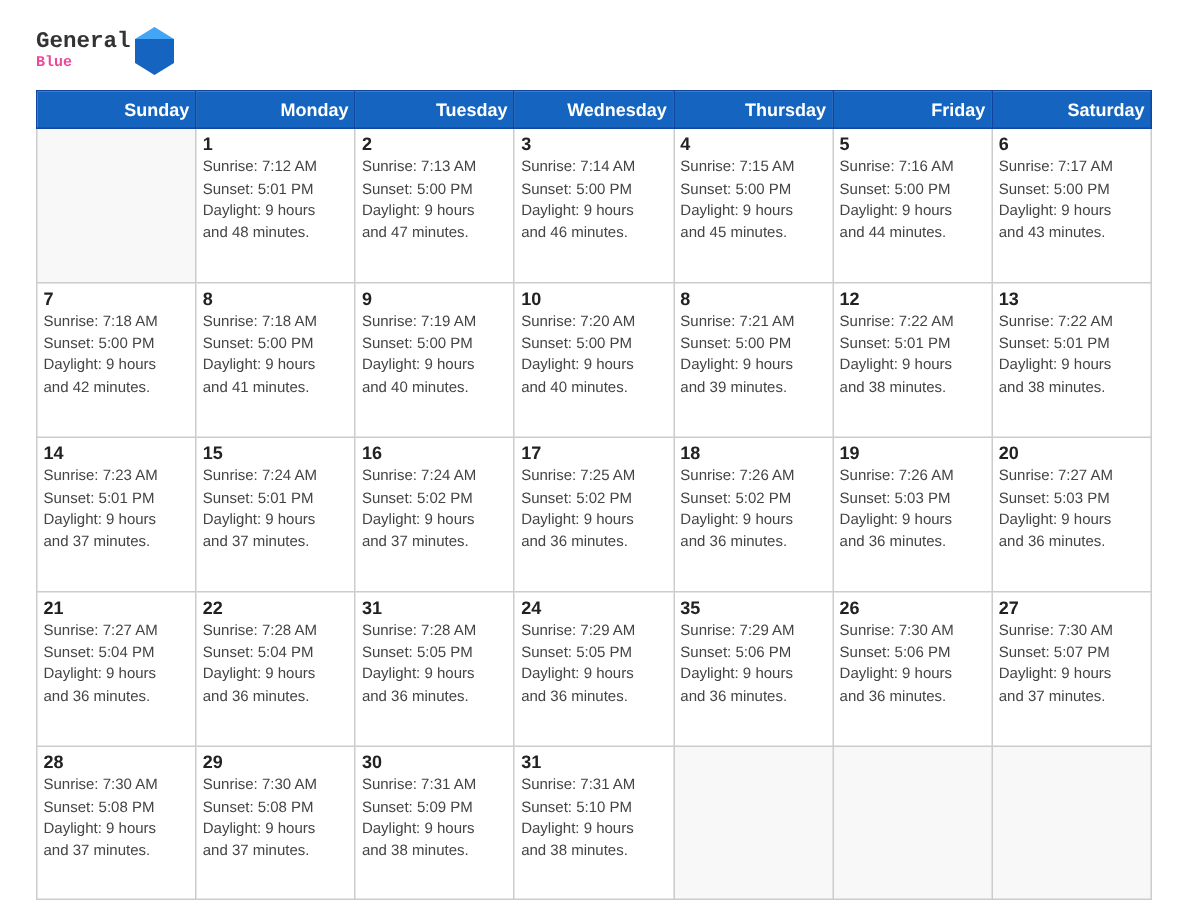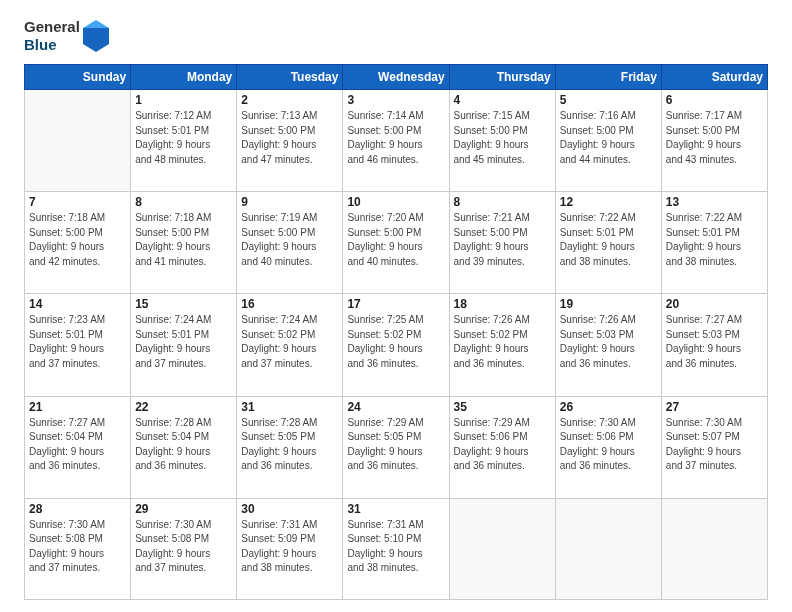--- a/index.html
+++ b/index.html
@@ -15,20 +15,21 @@
       height: 612px;
       padding: 18px 24px 12px 24px;
       display: flex;
       flex-direction: column;
     }
     .header {
       display: flex;
       justify-content: space-between;
       align-items: flex-end;
       margin-bottom: 10px;
+      font-family: Liberation Mono, monospace;
     }
     .logo {
       display: flex;
       flex-direction: column;
       align-items: flex-start;
     }
     .title-block {
       text-align: right;
     }
     .title-month {
@@ -90,21 +91,21 @@
   </style>
 </head>
 <body>
 
 <div class="page">
   <div class="header">
     <div class="logo">
     <div style="display:flex; align-items:center; gap:0px;">
       <div style="display:flex; flex-direction:column; align-items:flex-start;">
         <span style="font-size:15px; font-weight:bold; color:#333; line-height:1.2;">General</span>
-        <span style="font-size:15px; font-weight:bold; color:#0c4a6e; line-height:1.2;">Blue</span>
+        <span style="font-size:10px; font-weight:bold; color:#ec4899; line-height:1.2;">Blue</span>
       </div>
       <svg width="26" height="32" viewBox="0 0 26 32" style="margin-left:3px;">
         <polygon points="0,8 26,8 26,24 13,32 0,24" fill="#1565c0"></polygon>
         <polygon points="13,0 26,8 0,8" fill="#42a5f5"></polygon>
       </svg>
     </div>
   </div>
     <div class="title-block">
       <div class="title-month"></div>
       <div class="title-location"></div>

